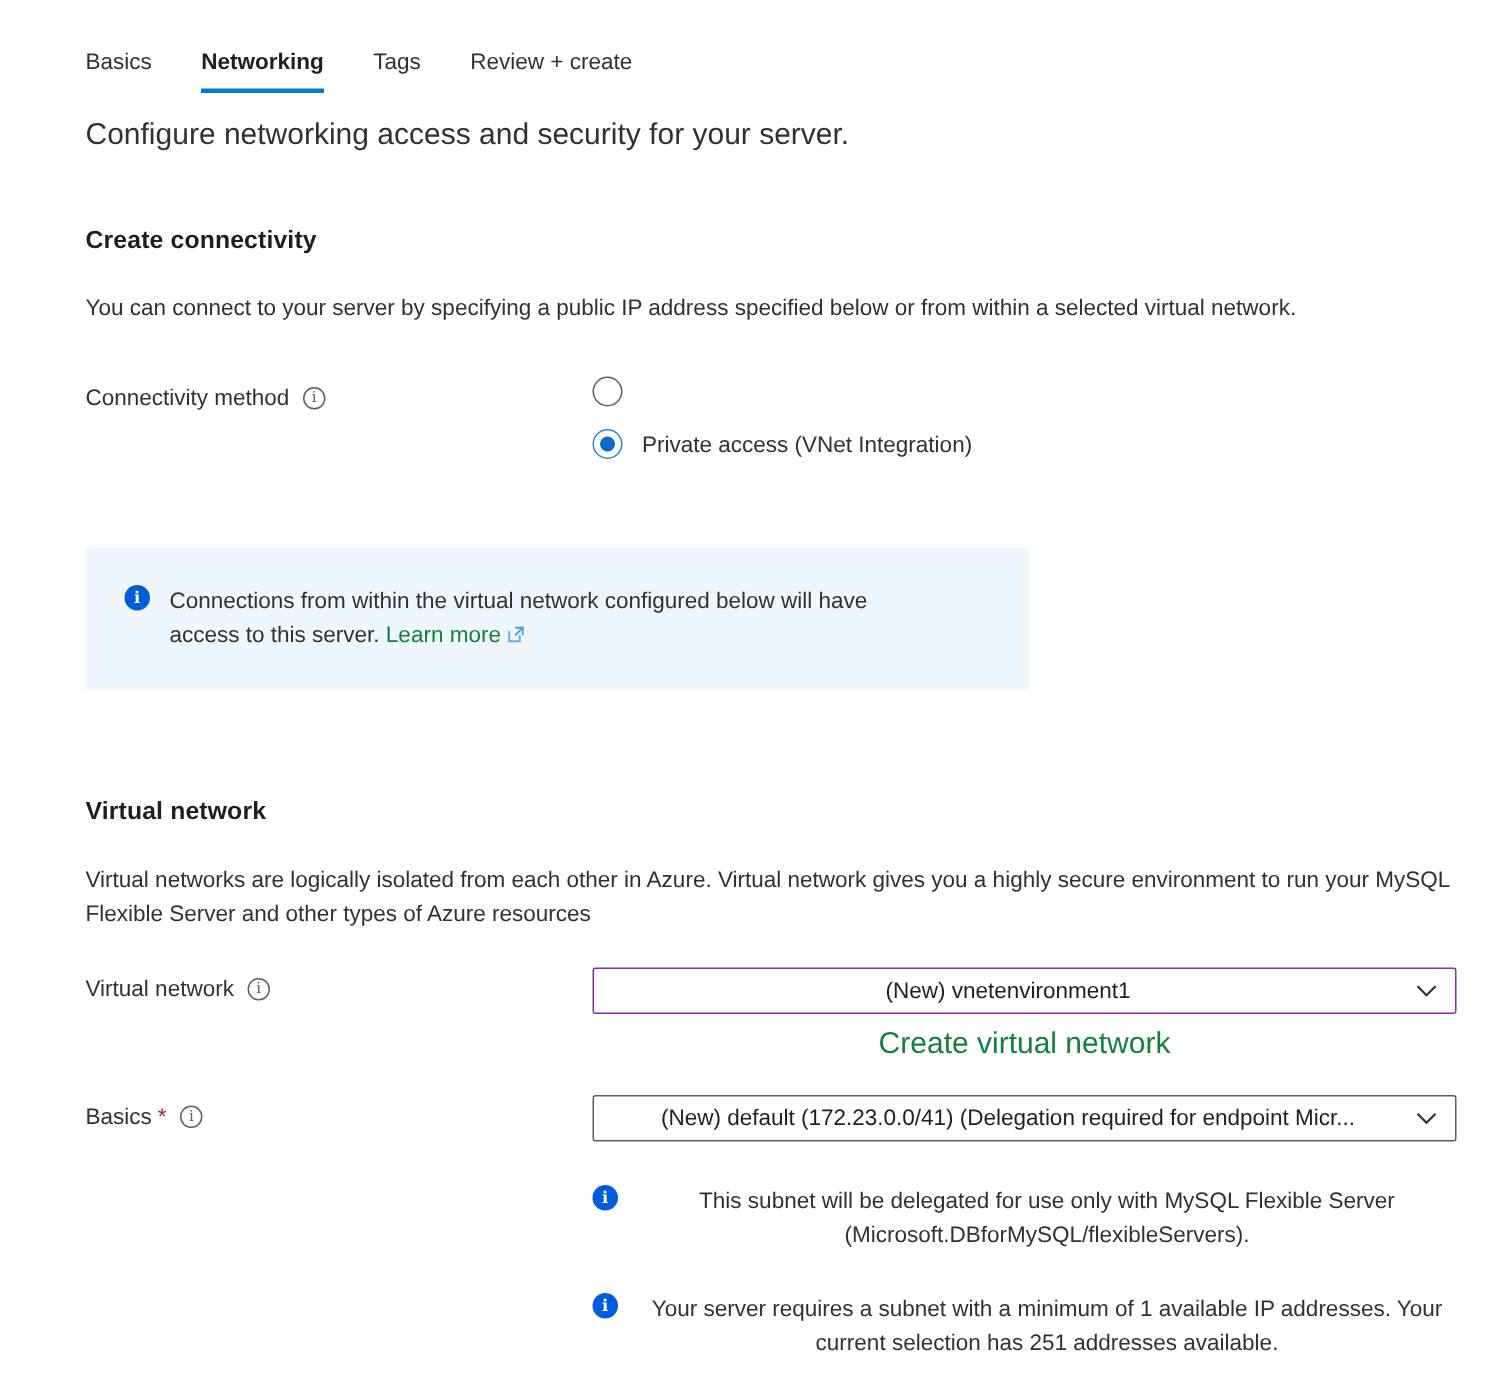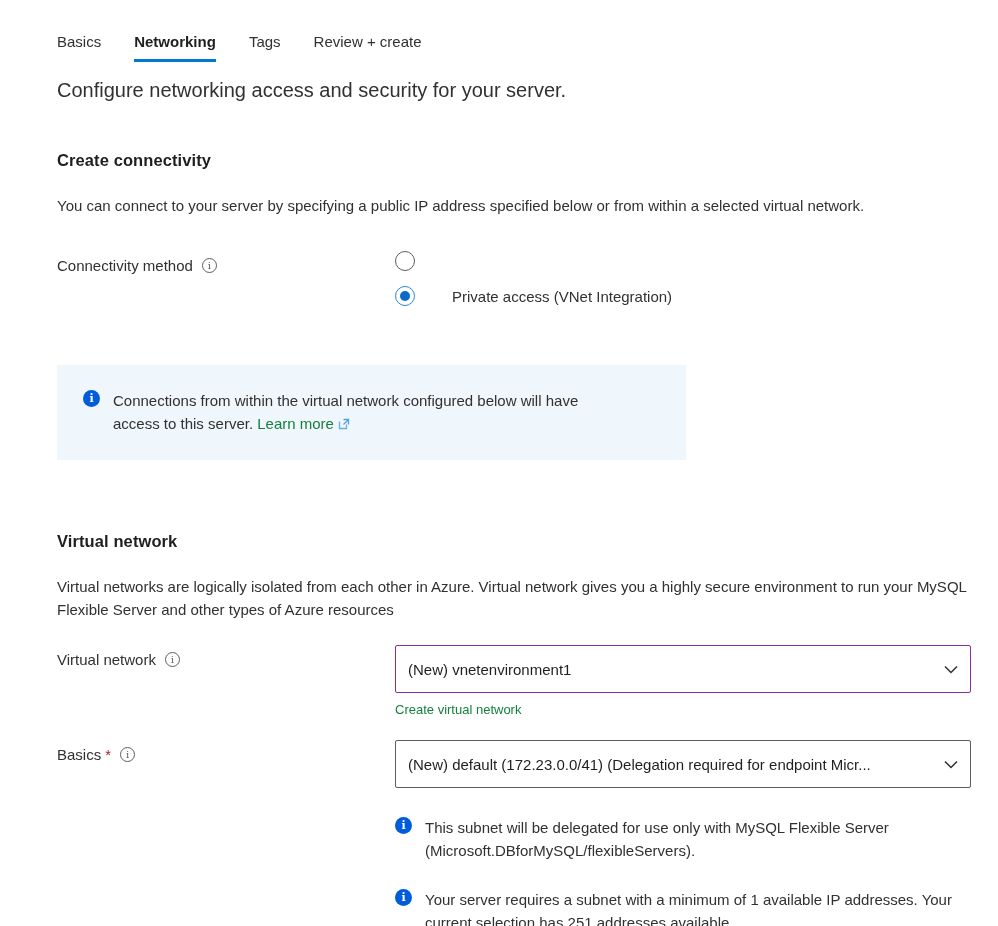--- a/index.html
+++ b/index.html
@@ -44,21 +44,21 @@
     line-height: 23px;
     max-width: 940px;
     color: #323130;
   }
   .h-connectivity { margin-top: 49px; }
   .d-connectivity { margin-top: 24px; }
   .h-vnet { margin-top: 72px; }
   .d-vnet { margin-top: 24px; }
 
   
-  .field-row { display: flex; align-items: flex-start; }
+  .field-row { display: flex; align-items: flex-start; text-align: center; }
   .field-label {
     width: 338px;
     flex: 0 0 338px;
     font-size: 15px;
     color: #323130;
     padding-top: 6px;
     display: flex;
     align-items: center;
   }
   .field-control { flex: 1; min-width: 0; }
@@ -79,21 +79,21 @@
     font-size: 10px;
     font-family: "DejaVu Serif", serif;
     color: #605e5c;
     margin-left: 9px;
     flex: 0 0 auto;
     cursor: default;
   }
 
   
   .radio-option { display: flex; align-items: center; margin-bottom: 15px; cursor: pointer; }
-  .radio-option:last-child { margin-bottom: 0; gap: 24px; }
+  .radio-option:last-child { margin-bottom: 0; }
   .radio-circle {
     width: 20px; height: 20px;
     border: 1.5px solid #605e5c;
     border-radius: 50%;
     flex: 0 0 auto;
     display: flex; align-items: center; justify-content: center;
     background: #ffffff;
   }
   .radio-option.selected .radio-circle { border-color: #2b88d8; }
   .radio-dot { width: 10px; height: 10px; border-radius: 50%; background: transparent; }
@@ -128,41 +128,41 @@
     font-size: 15px;
     line-height: 23px;
     max-width: 510px;
     color: #323130;
   }
   a.text-link { color: #15803d; text-decoration: none; cursor: pointer; }
   .ext-link-icon { display: inline-block; margin-left: 4px; vertical-align: -1px; }
 
   
   .dropdown {
-    height: 48px;
+    height: 31px;
     width: 100%;
     border: 1px solid #605e5c;
     border-radius: 2px;
     background: #ffffff;
     display: flex;
     align-items: center;
     padding: 0 12px;
     cursor: pointer;
   }
   .dropdown.dirty { border-color: #8a2da5; }
   .dropdown-value {
     font-size: 15px;
     color: #201f1e;
     flex: 1;
     white-space: nowrap;
     overflow: hidden;
   }
   .chevron { flex: 0 0 auto; margin-left: 8px; display: flex; align-items: center; }
 
-  .create-link { display: inline-block; margin-top: 9px; font-size: 13px; }
+  .create-link { display: inline-block; margin-top: 9px; font-size: 20px; }
 
   
   .subnet-note { display: flex; align-items: flex-start; }
   .note-1 { margin-top: 28px; }
   .note-2 { margin-top: 26px; }
   .subnet-note .note-text {
     margin-left: 13px;
     font-size: 15px;
     line-height: 23px;
     max-width: 560px;

